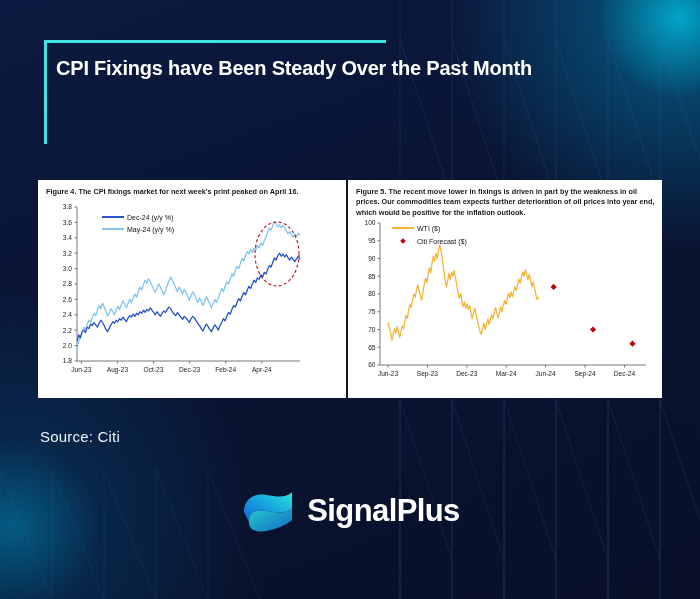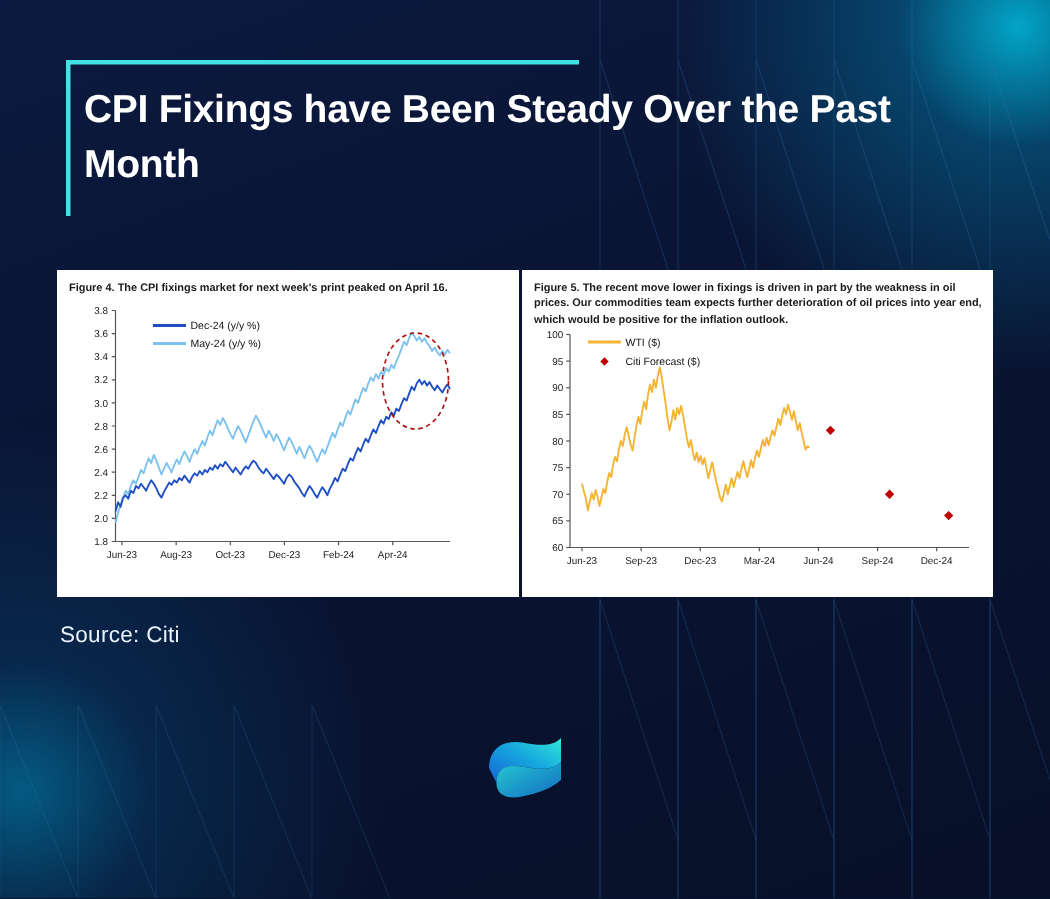--- a/index.html
+++ b/index.html
@@ -56,21 +56,21 @@
     left: 6px;
     top: 0;
     width: 3px;
     height: 104px;
     background: #3fe3e3;
   }
   .headline {
     margin: 0;
     padding: 14px 0 0 18px;
     color: #ffffff;
-    font-size: 26px;
+    font-size: 20px;
     font-weight: bold;
     line-height: 1.42;
     letter-spacing: -0.2px;
     max-width: 620px;
   }
 
   
   #figures {
     position: absolute;
     left: 38px;
@@ -103,21 +103,21 @@
   .plot-wrap {
     position: relative;
     flex: 1;
   }
   .plot-wrap svg { display: block; }
 
   
   #source-line {
     position: absolute;
     left: 40px;
-    top: 415px;
+    top: 428px;
     color: #eaf2fb;
     font-size: 15px;
     letter-spacing: 0.2px;
   }
 
   
   #logo-block {
     position: absolute;
     left: 0;
     right: 0;
@@ -329,13 +329,14 @@
       <linearGradient id="lg2" x1="0" y1="0" x2="1" y2="1">
         <stop offset="0%" stop-color="#27d9df"></stop>
         <stop offset="100%" stop-color="#1473d0"></stop>
       </linearGradient>
     </defs>
     <path d="M4 26 C4 13 14 7 26 9 C38 11 46 12 52 6
              L52 22 C46 28 38 27 26 25 C14 23 9 27 9 36 Z" fill="url(#lg1)"></path>
     <path d="M9 36 C9 44 16 47 26 45 C36 43 45 40 52 34
              L52 22 C46 28 38 27 26 25 C14 23 9 27 9 36 Z" fill="url(#lg2)" opacity="0.92"></path>
   </svg>
+  <span class="logo-text">SignalPlus</span>
 </div>
 
 </body></html>

